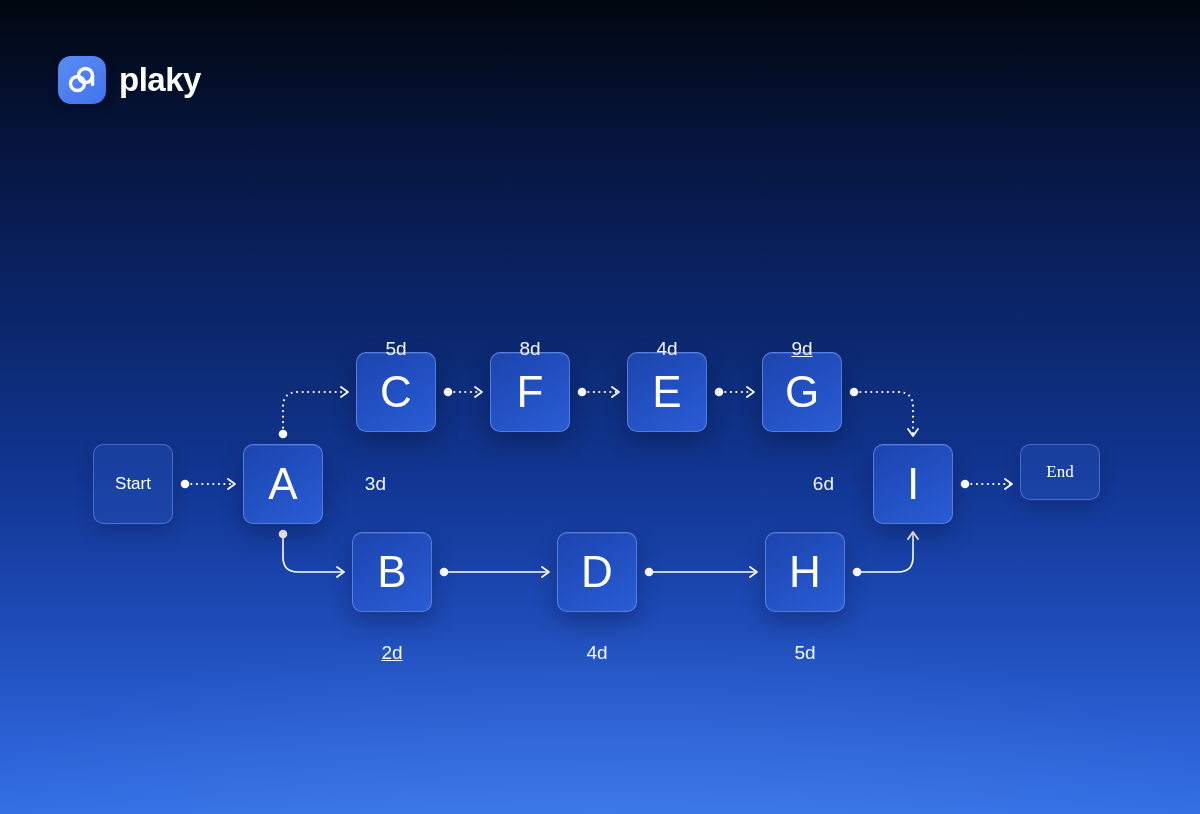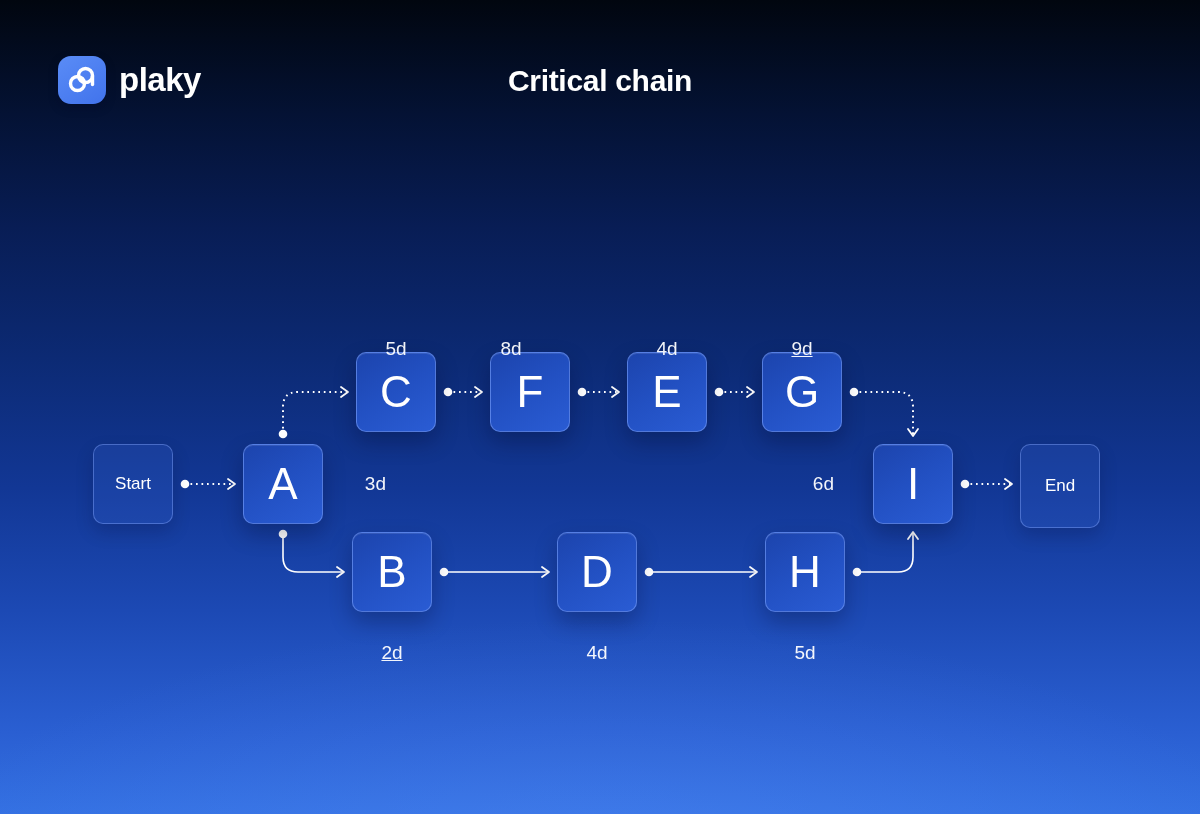--- a/index.html
+++ b/index.html
@@ -48,21 +48,20 @@
     <div class="brand">
       <div class="logo-tile">
         <svg width="48" height="48" viewBox="0 0 48 48" aria-hidden="true">
           <circle cx="19.5" cy="27.5" r="7" fill="none" stroke="#ffffff" stroke-width="3.4"></circle>
           <circle cx="27.5" cy="19.5" r="7" fill="none" stroke="#ffffff" stroke-width="3.4"></circle>
           <path d="M34.5 20 V28.5" fill="none" stroke="#ffffff" stroke-width="3.4" stroke-linecap="round"></path>
         </svg>
       </div>
       <div class="brand-name">plaky</div>
     </div>
-    <h1 class="title">Critical chain</h1>
   </div>
 
   <div id="diagram">
     <svg id="edges" width="1200" height="814" viewBox="0 0 1200 814">
         <g>
           <path d="M185 484 L234 484" class="edge-line dotted"></path>
           <circle cx="185" cy="484" r="4.3" class="edge-dot"></circle>
           <path d="M228 479 L235 484 L228 489" class="arrow-head"></path>
         </g>
         <g>
@@ -124,34 +123,34 @@
         <span>A</span>
       </div>
       <div class="duration side-right" style="left: 336px; top: 473px; width: 50px;">3d</div>
       <div class="node task" style="left: 356px; top: 352px; width: 80px; height: 80px;">
         <span>C</span>
       </div>
       <div class="duration side-top" style="left: 356px; top: 319px; width: 80px;">5d</div>
       <div class="node task" style="left: 490px; top: 352px; width: 80px; height: 80px;">
         <span>F</span>
       </div>
-      <div class="duration side-top" style="left: 471px; top: 319px; width: 80px;">8d</div>
+      <div class="duration side-top" style="left: 490px; top: 319px; width: 80px;">8d</div>
       <div class="node task" style="left: 627px; top: 352px; width: 80px; height: 80px;">
         <span>E</span>
       </div>
       <div class="duration side-top" style="left: 627px; top: 319px; width: 80px;">4d</div>
       <div class="node task" style="left: 762px; top: 352px; width: 80px; height: 80px;">
         <span>G</span>
       </div>
       <div class="duration side-top" style="left: 762px; top: 319px; width: 80px; text-decoration: underline;">9d</div>
       <div class="node task" style="left: 873px; top: 444px; width: 80px; height: 80px;">
         <span>I</span>
       </div>
       <div class="duration side-left" style="left: 784px; top: 473px; width: 50px;">6d</div>
-      <div class="node terminal" style="left: 1020px; top: 444px; width: 80px; height: 84px;">
+      <div class="node terminal" style="left: 1020px; top: 444px; width: 80px; height: 56px; font-family: Liberation Serif, serif;">
         <span>End</span>
       </div>
       <div class="node task" style="left: 352px; top: 532px; width: 80px; height: 80px;">
         <span>B</span>
       </div>
       <div class="duration side-bottom" style="left: 352px; top: 623px; width: 80px; text-decoration: underline;">2d</div>
       <div class="node task" style="left: 557px; top: 532px; width: 80px; height: 80px;">
         <span>D</span>
       </div>
       <div class="duration side-bottom" style="left: 557px; top: 623px; width: 80px;">4d</div>

